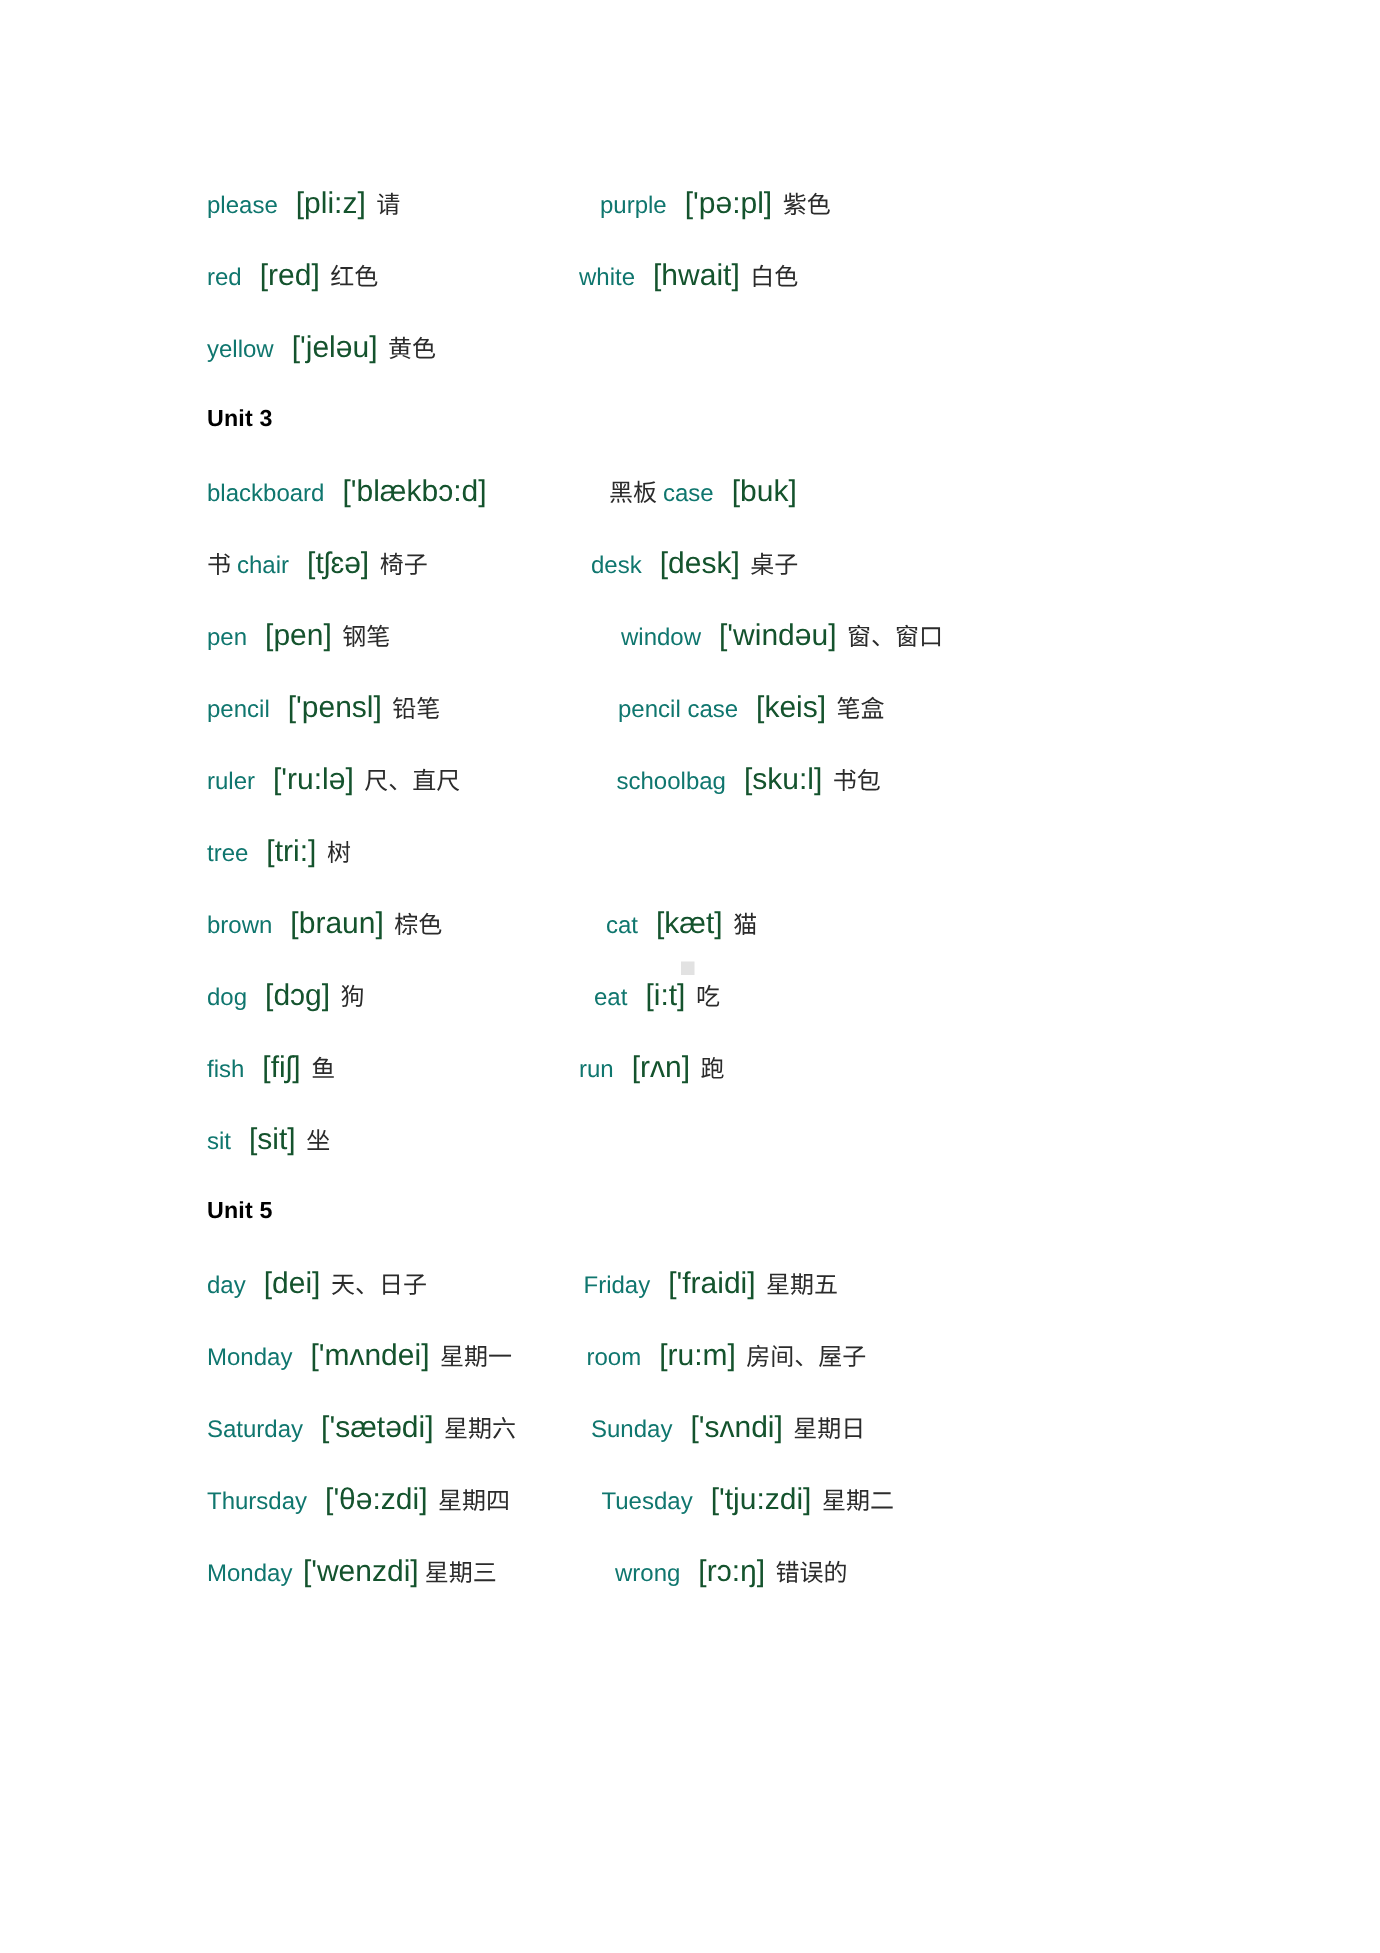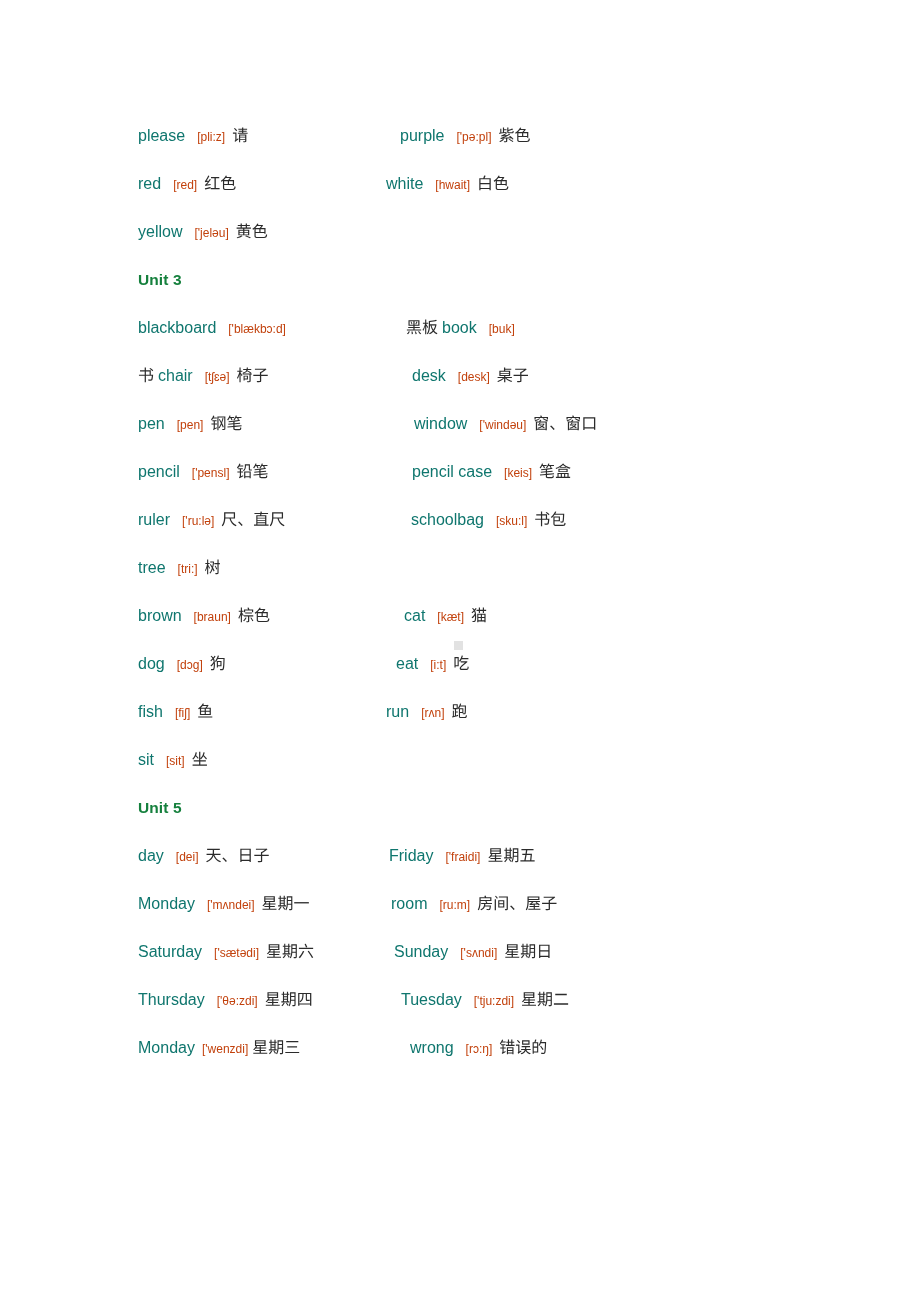--- a/index.html
+++ b/index.html
@@ -28,21 +28,21 @@
   .content {
     position: relative;
     margin-left: 138px;
     width: 660px;
   }
 
   
   .unit-heading {
     font-size: 15.5px;
     font-weight: bold;
-    color: #15803d;
+    color: #000000;
     line-height: 1;
     height: 48px;
     display: flex;
     align-items: center;
     letter-spacing: 0.1px;
   }
 
   
   .vocab-row {
     position: relative;
@@ -57,22 +57,22 @@
     top: 0;
     white-space: nowrap;
   }
   .cell.col-left  { left: 0; }
 
   .word {
     color: #0f766e;
     font-size: 16px;
   }
   .phon {
-    color: #c2410c;
-    font-size: 12px;
+    color: #14532d;
+    font-size: 20px;
   }
   .cn {
     color: #2b2b2b;
     font-size: 16px;
     font-family: "DejaVu Sans", "Liberation Sans", sans-serif;
   }
   .sp { display: inline-block; width: 7px; }
   .sp-wide { display: inline-block; width: 12px; }
   .sp-narrow { display: inline-block; width: 4px; }
 
@@ -97,25 +97,25 @@
       <div class="vocab-row">
         <span class="cell col-left"><span class="word">red</span><span class="sp-wide"></span><span class="phon">[red]</span><span class="sp"></span><span class="cn">红色</span></span>
         <span class="cell" style="left: 248px;"><span class="word">white</span><span class="sp-wide"></span><span class="phon">[hwait]</span><span class="sp"></span><span class="cn">白色</span></span>
       </div>
       <div class="vocab-row">
         <span class="cell col-left"><span class="word">yellow</span><span class="sp-wide"></span><span class="phon">['jeləu]</span><span class="sp"></span><span class="cn">黄色</span></span>
       </div>
       <div class="unit-heading">Unit 3</div>
       <div class="vocab-row">
         <span class="cell col-left"><span class="word">blackboard</span><span class="sp-wide"></span><span class="phon">['blækbɔ:d]</span></span>
-        <span class="cell" style="left: 268px;"><span class="cn">黑板</span><span class="sp-narrow"></span><span class="word">book</span><span class="sp-wide"></span><span class="phon">[buk]</span></span>
+        <span class="cell" style="left: 268px;"><span class="cn">黑板</span><span class="sp-narrow"></span><span class="word">case</span><span class="sp-wide"></span><span class="phon">[buk]</span></span>
       </div>
       <div class="vocab-row">
         <span class="cell col-left"><span class="cn">书</span><span class="sp-narrow"></span><span class="word">chair</span><span class="sp-wide"></span><span class="phon">[tʃɛə]</span><span class="sp"></span><span class="cn">椅子</span></span>
-        <span class="cell" style="left: 274px;"><span class="word">desk</span><span class="sp-wide"></span><span class="phon">[desk]</span><span class="sp"></span><span class="cn">桌子</span></span>
+        <span class="cell" style="left: 256px;"><span class="word">desk</span><span class="sp-wide"></span><span class="phon">[desk]</span><span class="sp"></span><span class="cn">桌子</span></span>
       </div>
       <div class="vocab-row">
         <span class="cell col-left"><span class="word">pen</span><span class="sp-wide"></span><span class="phon">[pen]</span><span class="sp"></span><span class="cn">钢笔</span></span>
         <span class="cell" style="left: 276px;"><span class="word">window</span><span class="sp-wide"></span><span class="phon">['windəu]</span><span class="sp"></span><span class="cn">窗、窗口</span></span>
       </div>
       <div class="vocab-row">
         <span class="cell col-left"><span class="word">pencil</span><span class="sp-wide"></span><span class="phon">['pensl]</span><span class="sp"></span><span class="cn">铅笔</span></span>
         <span class="cell" style="left: 274px;"><span class="word">pencil case</span><span class="sp-wide"></span><span class="phon">[keis]</span><span class="sp"></span><span class="cn">笔盒</span></span>
       </div>
       <div class="vocab-row">

